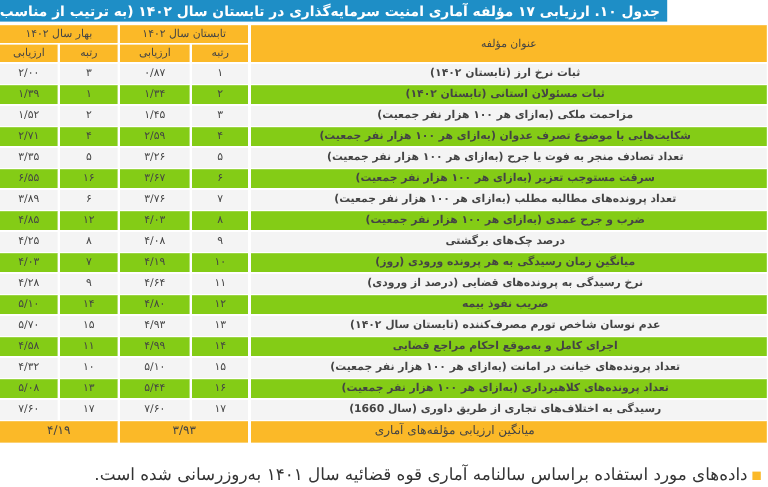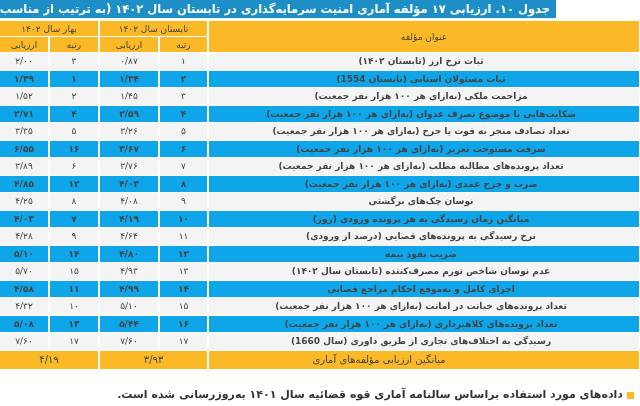--- a/index.html
+++ b/index.html
@@ -15,26 +15,26 @@
       border-collapse: collapse; table-layout: fixed; direction: ltr;
     }
     table.main td, table.main th {
       border-right: 2px solid #ffffff; border-bottom: 1px solid #ffffff;
       padding: 0; font-size: 9px; color: #444; text-align: center; overflow: hidden; white-space: nowrap;
     }
     .hdr { background: #fbb928; color: #333; font-weight: normal; height: 15px; }
     .hdr-label { font-size: 9.5px; }
     tr.row td { height: 16.5px; }
     tr.row.odd td { background: #f4f4f4; }
-    tr.row.even td { background: #0ea5e9; font-weight: bold; }
+    tr.row.even td { background: #84cc16; }
     td.label { text-align: right; direction: rtl; padding-right: 6px !important; font-size: 9px; color: #222; font-weight: bold; }
     tr.avg td { background: #fbb928; height: 18px; font-size: 10px; }
     td.avg-label { direction: rtl; text-align: right; padding-right: 90px !important; font-weight: normal; color: #333; }
     .footnote {
-      position: absolute; right: 6px; top: 388px; direction: rtl; font-size: 11px; color: #333; white-space: nowrap; font-weight: bold;
+      position: absolute; right: 6px; top: 388px; direction: rtl; font-size: 14px; color: #333; white-space: nowrap;
     }
     .footnote .bullet { display: inline-block; width: 7px; height: 7px; background: #fbb928; margin-left: 4px; vertical-align: middle; }
   </style>
 </head>
 <body>
 
 <div class="title-bar">جدول ۱۰. ارزیابی ۱۷ مؤلفه آماری امنیت سرمایه‌گذاری در تابستان سال ۱۴۰۲ (به ترتیب از مناسب تا نامناسب)</div>
 
 <table class="main">
   <colgroup>
@@ -63,21 +63,21 @@
         <td>۳</td>
         <td>۰/۸۷</td>
         <td>۱</td>
         <td class="label">ثبات نرخ ارز (تابستان ۱۴۰۲)</td>
       </tr>
       <tr class="row even">
         <td>۱/۳۹</td>
         <td>۱</td>
         <td>۱/۳۴</td>
         <td>۲</td>
-        <td class="label">ثبات مسئولان استانی (تابستان 1554)</td>
+        <td class="label">ثبات مسئولان استانی (تابستان ۱۴۰۲)</td>
       </tr>
       <tr class="row odd">
         <td>۱/۵۲</td>
         <td>۲</td>
         <td>۱/۴۵</td>
         <td>۳</td>
         <td class="label">مزاحمت ملکی (به‌ازای هر ۱۰۰ هزار نفر جمعیت)</td>
       </tr>
       <tr class="row even">
         <td>۲/۷۱</td>
@@ -112,21 +112,21 @@
         <td>۱۲</td>
         <td>۴/۰۳</td>
         <td>۸</td>
         <td class="label">ضرب و جرح عمدی (به‌ازای هر ۱۰۰ هزار نفر جمعیت)</td>
       </tr>
       <tr class="row odd">
         <td>۴/۲۵</td>
         <td>۸</td>
         <td>۴/۰۸</td>
         <td>۹</td>
-        <td class="label">نوسان چک‌های برگشتی</td>
+        <td class="label">درصد چک‌های برگشتی</td>
       </tr>
       <tr class="row even">
         <td>۴/۰۳</td>
         <td>۷</td>
         <td>۴/۱۹</td>
         <td>۱۰</td>
         <td class="label">میانگین زمان رسیدگی به هر پرونده ورودی (روز)</td>
       </tr>
       <tr class="row odd">
         <td>۴/۲۸</td>

